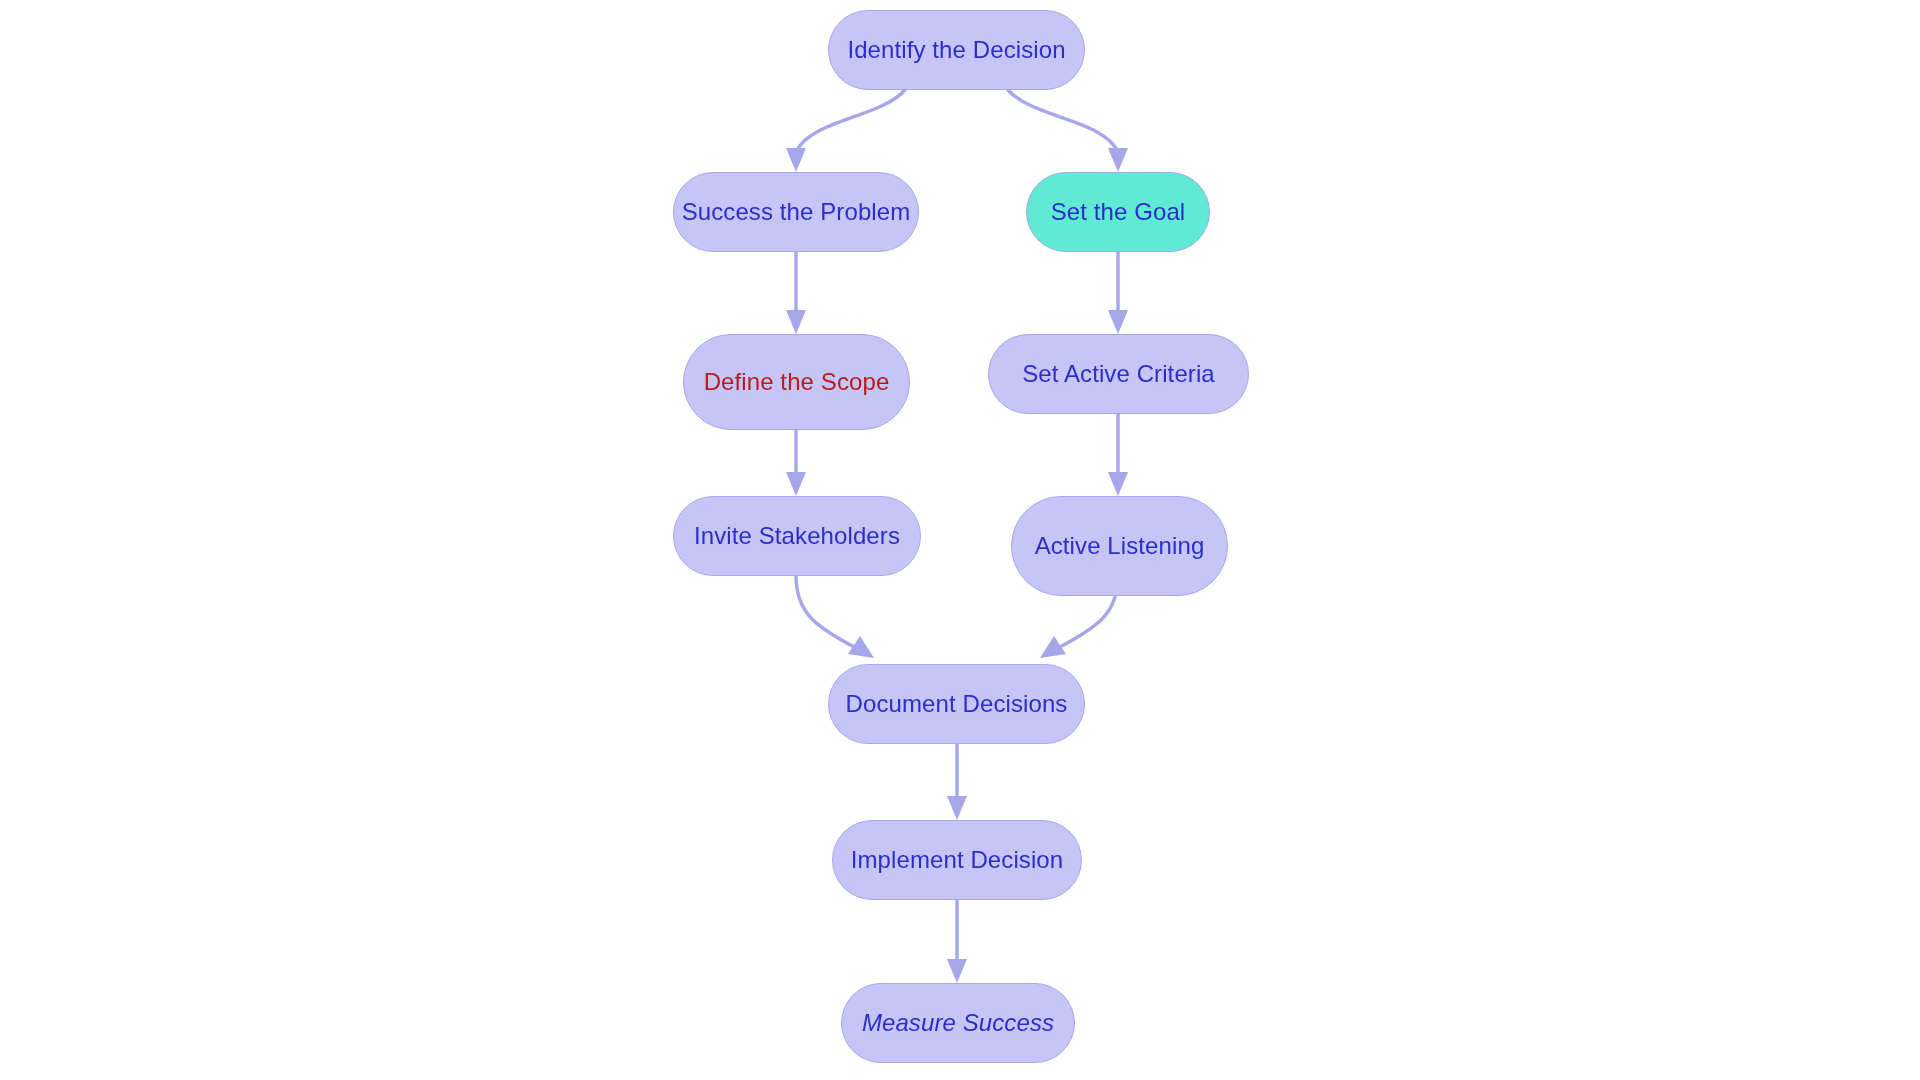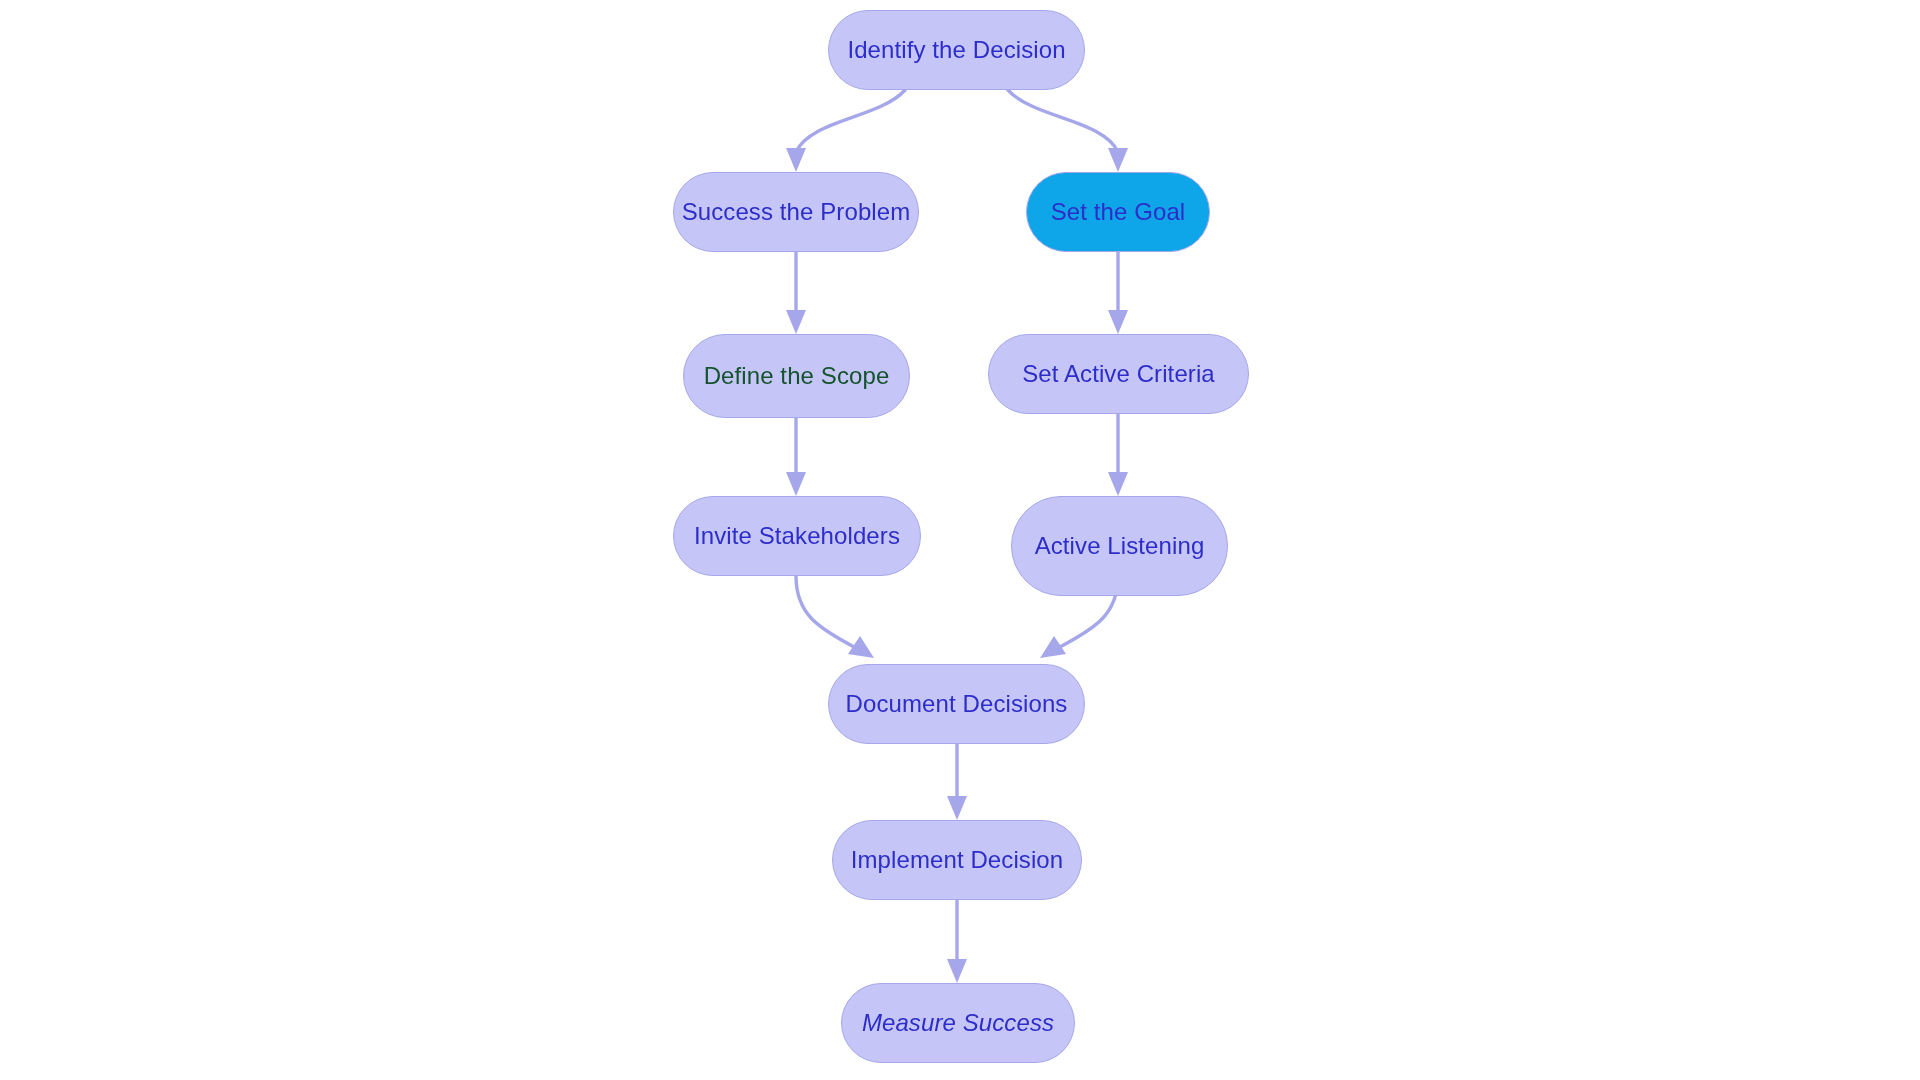--- a/index.html
+++ b/index.html
@@ -110,25 +110,25 @@
   </svg>
 
   <div class="node" style="left: 828px; top: 10px; width: 257px; height: 80px; background: rgb(197, 198, 247); border-color: rgb(165, 167, 234); color: rgb(45, 45, 201);">
     <span class="node-label">Identify the Decision</span>
   </div>
 
   <div class="node" style="left: 673px; top: 172px; width: 246px; height: 80px; background: rgb(197, 198, 247); border-color: rgb(165, 167, 234); color: rgb(45, 45, 201);">
     <span class="node-label">Success the Problem</span>
   </div>
 
-  <div class="node" style="left: 1026px; top: 172px; width: 184px; height: 80px; background: #0ea5e9; border-color: rgb(165, 167, 234); color: rgb(45, 45, 201);">
+  <div class="node" style="left: 1026px; top: 172px; width: 184px; height: 80px; background: #5eead4; border-color: rgb(165, 167, 234); color: rgb(45, 45, 201);">
     <span class="node-label">Set the Goal</span>
   </div>
 
-  <div class="node" style="left: 683px; top: 334px; width: 227px; height: 84px; background: rgb(197, 198, 247); border-color: rgb(165, 167, 234); color: #14532d;">
+  <div class="node" style="left: 683px; top: 334px; width: 227px; height: 96px; background: rgb(197, 198, 247); border-color: rgb(165, 167, 234); color: #b91c1c;">
     <span class="node-label">Define the Scope</span>
   </div>
 
   <div class="node" style="left: 988px; top: 334px; width: 261px; height: 80px; background: rgb(197, 198, 247); border-color: rgb(165, 167, 234); color: rgb(45, 45, 201);">
     <span class="node-label">Set Active Criteria</span>
   </div>
 
   <div class="node" style="left: 673px; top: 496px; width: 248px; height: 80px; background: rgb(197, 198, 247); border-color: rgb(165, 167, 234); color: rgb(45, 45, 201);">
     <span class="node-label">Invite Stakeholders</span>
   </div>

